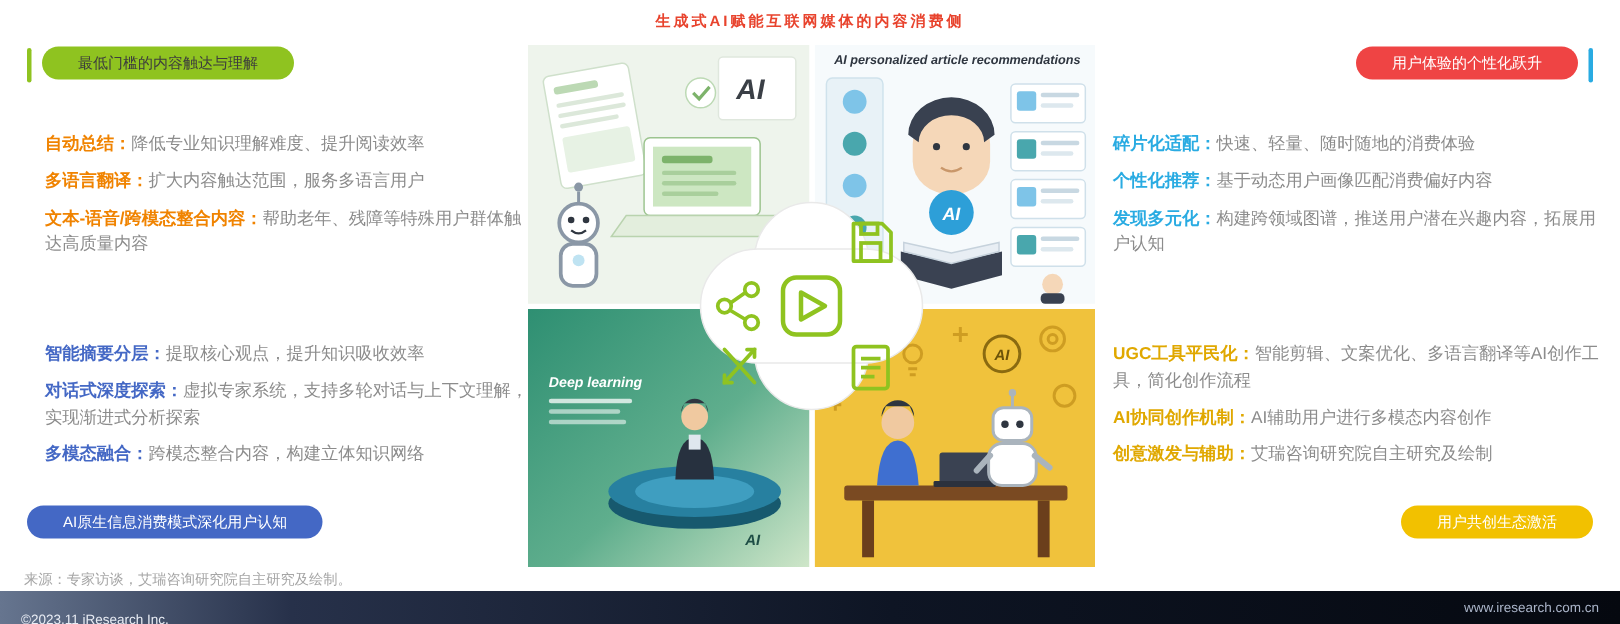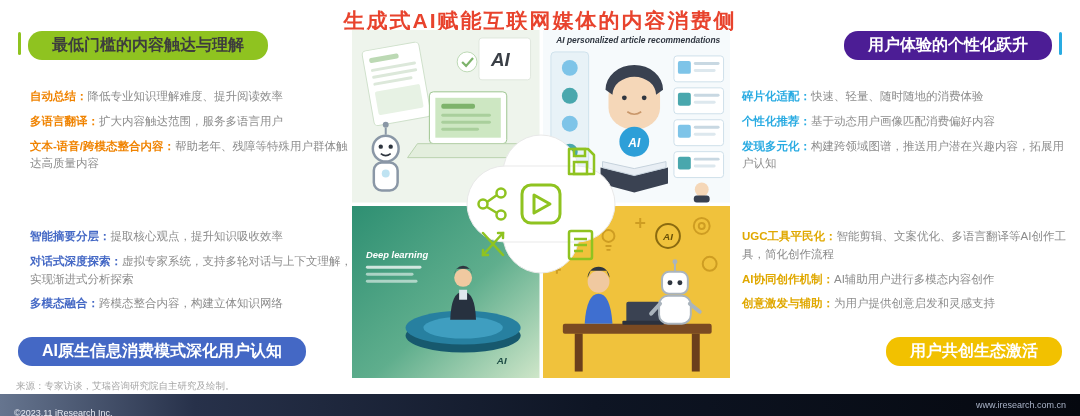--- a/index.html
+++ b/index.html
@@ -1,30 +1,30 @@
 <!DOCTYPE html>
 <html><head>
 <meta charset="utf-8">
 <style>
   * { margin:0; padding:0; box-sizing:border-box; }
   html,body { width:1080px; height:416px; }
   body { font-family:"Liberation Sans","DejaVu Sans",sans-serif; background:#fff; overflow:hidden; }
   .canvas { position:relative; width:1080px; height:416px; background:#fff; }
 
   .title { position:absolute; top:7px; left:0; width:100%; text-align:center;
-           font-size:21px; font-weight:bold; color:#e8432d; letter-spacing:2px; }
+           font-size:10px; font-weight:bold; color:#e8432d; letter-spacing:2px; }
 
   .accent { position:absolute; width:3px; height:23px; border-radius:2px; }
   .accent.green { left:18px; top:32px; background:#8fc320; }
   .accent.cyan  { right:18px; top:32px; background:#29abe2; }
 
-  .pill { position:absolute; font-size:16px; font-weight:bold; padding:4px 24px;
+  .pill { position:absolute; font-size:10px; font-weight:normal; padding:4px 24px;
           border-radius:14px; white-space:nowrap; }
   .pill.green  { left:28px;  top:31px;  background:#8fc320; color:#3d3d3d; }
-  .pill.cyan   { right:28px; top:31px;  background:#4c1d95; color:#fff; }
+  .pill.cyan   { right:28px; top:31px;  background:#ef4444; color:#fff; }
   .pill.blue   { left:18px;  top:337px; background:#4468c5; color:#fff; }
   .pill.yellow { right:18px; top:337px; background:#f2c100; color:#fff; }
 
   .group { position:absolute; width:324px; font-size:11.5px; color:#8c8c8c; line-height:1.55; }
   .group p { margin-bottom:7px; }
   .group .lbl { font-weight:bold; }
   .g-left-top  { left:30px; top:88px; }
   .g-left-top .lbl { color:#f08300; }
   .g-left-bottom { left:30px; top:228px; }
   .g-left-bottom .lbl { color:#4468c5; }
@@ -78,21 +78,21 @@
 
   <div class="group g-right-top">
     <p><b class="lbl">碎片化适配：</b><span>快速、轻量、随时随地的消费体验</span></p>
     <p><b class="lbl">个性化推荐：</b><span>基于动态用户画像匹配消费偏好内容</span></p>
     <p><b class="lbl">发现多元化：</b><span>构建跨领域图谱，推送用户潜在兴趣内容，拓展用户认知</span></p>
   </div>
 
   <div class="group g-right-bottom">
     <p><b class="lbl">UGC工具平民化：</b><span>智能剪辑、文案优化、多语言翻译等AI创作工具，简化创作流程</span></p>
     <p><b class="lbl">AI协同创作机制：</b><span>AI辅助用户进行多模态内容创作</span></p>
-    <p><b class="lbl">创意激发与辅助：</b><span>为用户提供创意启发和灵感支持</span></p>
+    <p><b class="lbl">创意激发与辅助：</b><span>艾瑞咨询研究院自主研究及绘制</span></p>
   </div>
   <div class="pill yellow">用户共创生态激活</div>
 
   <div class="center-grid">
 
     <div class="panel">
       <svg viewBox="0 0 189 173" preserveAspectRatio="none">
         <rect width="189" height="173" fill="#eef4ec"></rect>
         <rect x="128" y="8" width="52" height="42" rx="3" fill="#ffffff" stroke="#dfe7dd"></rect>
         <text x="140" y="36" font-size="19" font-weight="bold" fill="#3a3f46">AI</text>

